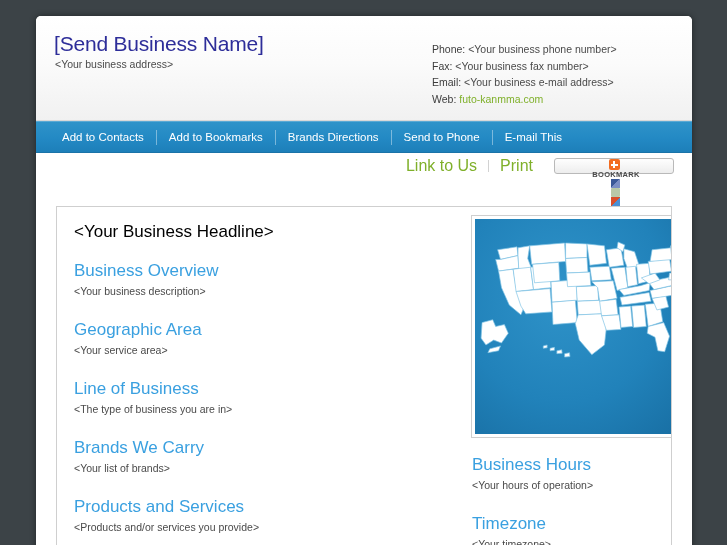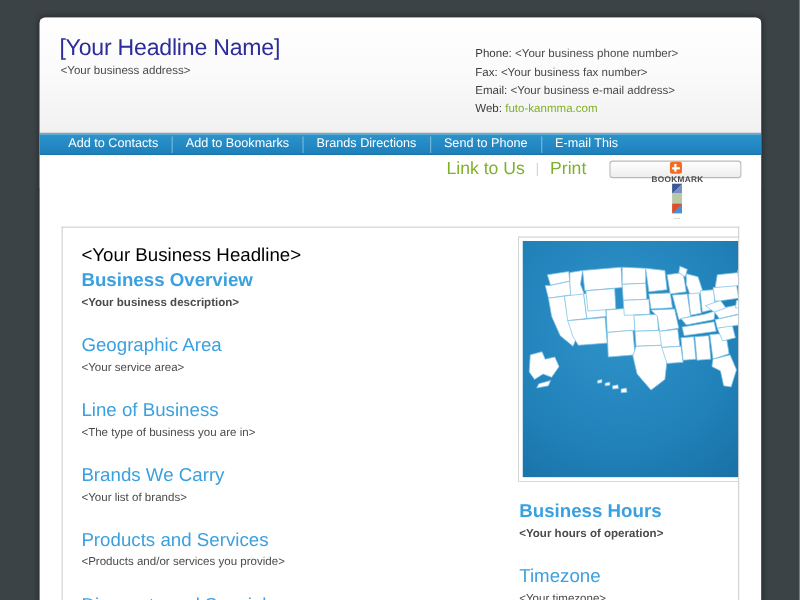--- a/index.html
+++ b/index.html
@@ -63,21 +63,21 @@
   #contact-block .crow { white-space: nowrap; }
   #contact-block .clabel { color: #3d3d3d; }
   .weblink {
     color: #7fb02a;
     text-decoration: none;
   }
 
   
   #navbar {
     position: relative;
-    height: 20px;
+    height: 32px;
     background: linear-gradient(to bottom, #2e93c9 0%, #2389c4 55%, #1d7fb9 100%);
     border-top: 1px solid #5aa9d4;
     border-bottom: 1px solid #1a73a8;
     display: flex;
     align-items: center;
     padding-left: 14px;
     box-sizing: border-box;
   }
   .navitem {
     font-size: 11.5px;
@@ -207,21 +207,21 @@
     line-height: 23px;
     white-space: nowrap;
   }
   .sec-body {
     font-size: 10.5px;
     color: #4a4a4a;
     line-height: 14px;
     margin-top: 2px;
   }
   .sec-block { margin-top: 20px; }
-  .sec-block.tight { margin-top: 0; font-weight: bold; }
+  .sec-block.tight { margin-top: 16px; }
 
   
   #map-frame {
     width: 226px;
     height: 221px;
     border: 3px solid #ffffff;
     box-sizing: border-box;
     box-shadow: 0 0 0 1px #cfcfcf;
     background: radial-gradient(ellipse at 40% 35%, #2f93c9 0%, #2182ba 55%, #176ca0 100%);
     position: relative;
@@ -235,21 +235,21 @@
     height: 136px;
   }
   #right-sections { margin-top: 16px; }
 </style>
 </head>
 <body>
 
 <div id="page-shell">
 
   <div id="header">
-    <div id="biz-name">[Your Headline Name]</div>
+    <div id="biz-name">[Send Business Name]</div>
     <div id="biz-address">&lt;Your business address&gt;</div>
 
     <div id="contact-block">
       <div class="crow">
         <span class="clabel">Phone:</span>
         <span>&lt;Your business phone number&gt;</span>
       </div>
       <div class="crow">
         <span class="clabel">Fax:</span>
         <span>&lt;Your business fax number&gt;</span>

